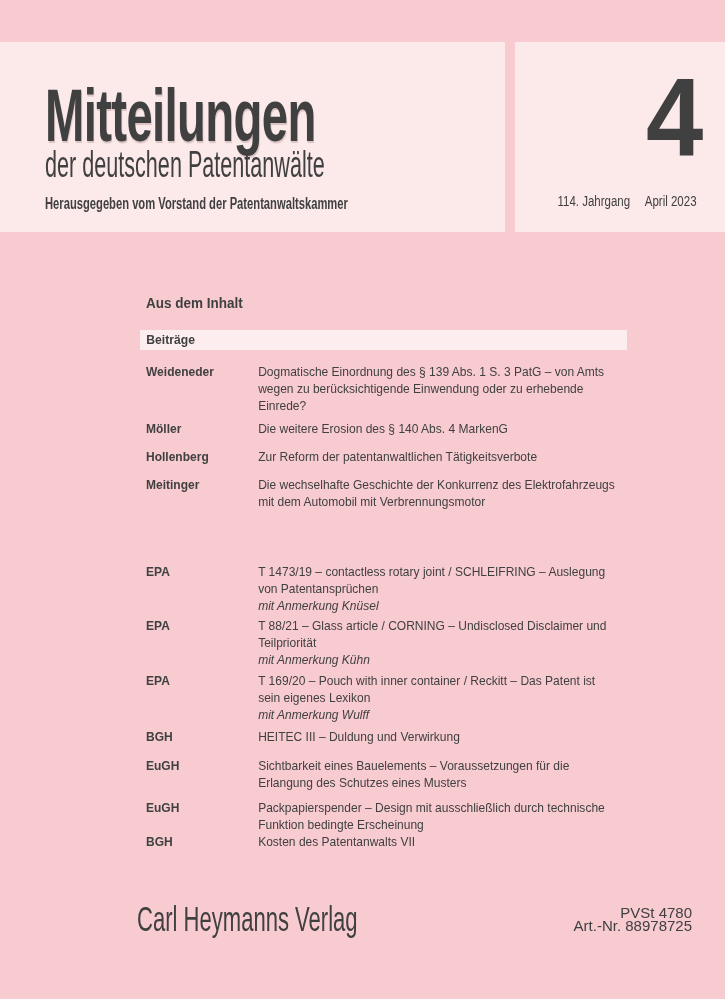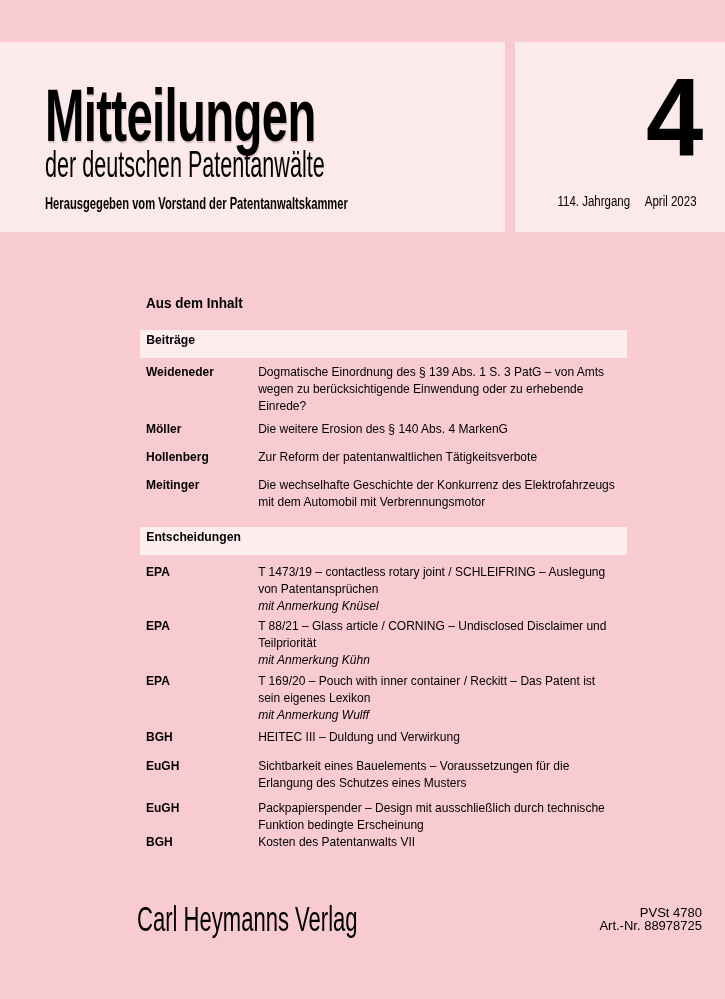--- a/index.html
+++ b/index.html
@@ -3,21 +3,21 @@
 <meta charset="utf-8">
 <style>
   html,body { margin:0; padding:0; }
   body { background:#d9d3d4; font-family:"Liberation Sans", sans-serif; }
 
   .page {
     position:relative;
     width:725px; height:999px;
     margin:0 auto;
     background:#f7cbd0;
-    color:#000000;
+    color:#404040;
     overflow:hidden;
   }
 
   
   .panel { position:absolute; top:42px; height:190px; background:#fce9ea; }
   .panel-left  { left:0;    width:505px; }
   .panel-right { left:515px; width:210px; }
 
   .m-title {
     position:absolute; left:45px; top:36px;
@@ -52,21 +52,21 @@
   .issue-meta .issue-month { margin-left:18px; }
 
   
   .toc-heading {
     position:absolute; left:146px; top:294px;
     font-size:15px; font-weight:700; white-space:nowrap;
     transform:scaleX(0.90); transform-origin:0 0;
   }
 
   .band {
-    position:absolute; left:140px; width:487px; height:28px;
+    position:absolute; left:140px; width:487px; height:20px;
     background:#fdedee;
   }
   .band .band-label {
     display:block; padding-left:7px;
     font-size:13.5px; font-weight:700; line-height:20px;
     transform:scaleX(0.90); transform-origin:0 0;
     white-space:nowrap;
   }
 
   .row {
@@ -80,22 +80,22 @@
   .row .title { white-space:pre-line; }
   .row .note  { font-style:italic; }
 
   
   .footer-pub {
     position:absolute; left:137px; top:901px;
     font-size:35px; font-weight:400; line-height:1; white-space:nowrap;
     transform:scaleX(0.63); transform-origin:0 0;
   }
   .codes {
-    position:absolute; right:23px; top:907px;
-    font-size:13px; line-height:12.5px; text-align:right;
+    position:absolute; right:33px; top:907px;
+    font-size:15px; line-height:12.5px; text-align:right;
   }
 </style>
 </head>
 <body>
 
 <div class="page">
 
   <div class="panel panel-left">
     <div class="m-title">Mitteilungen</div>
     <div class="m-sub">der deutschen Patentanwälte</div>
@@ -136,23 +136,20 @@
       </div>
   </div>
   <div class="row" style="top:476px;">
     <div class="label">Meitinger</div>
     <div class="body">
         <div class="title">Die wechselhafte Geschichte der Konkurrenz des Elektrofahrzeugs
 mit dem Automobil mit Verbrennungsmotor</div>
       </div>
   </div>
 
-  <div class="band" style="top:527px;">
-    <span class="band-label">Entscheidungen</span>
-  </div>
 
   <div class="row" style="top:563px;">
     <div class="label">EPA</div>
     <div class="body">
       <div class="title">T 1473/19 – contactless rotary joint / SCHLEIFRING – Auslegung
 von Patentansprüchen</div>
       <div class="note">mit Anmerkung Knüsel</div>
     </div>
   </div>
   <div class="row" style="top:617px;">

